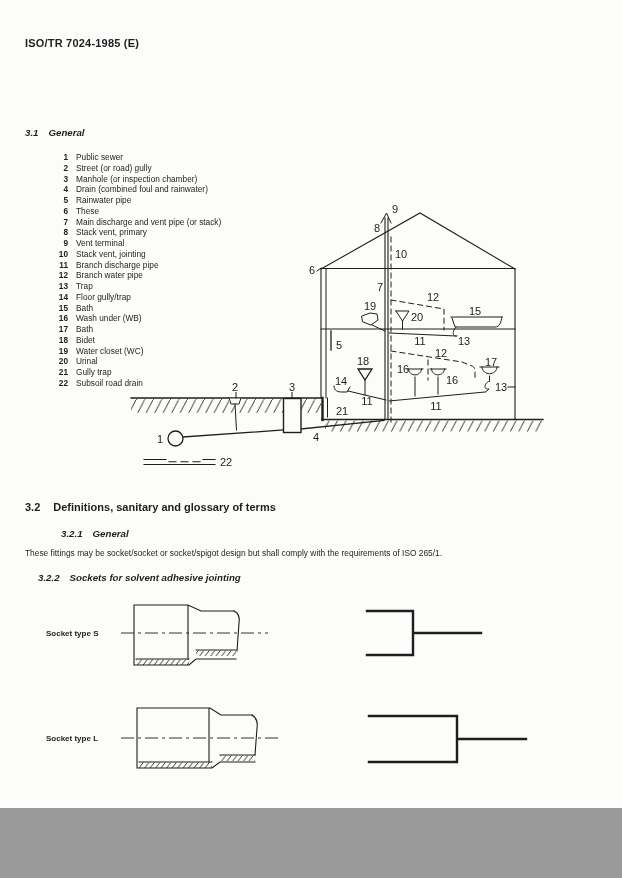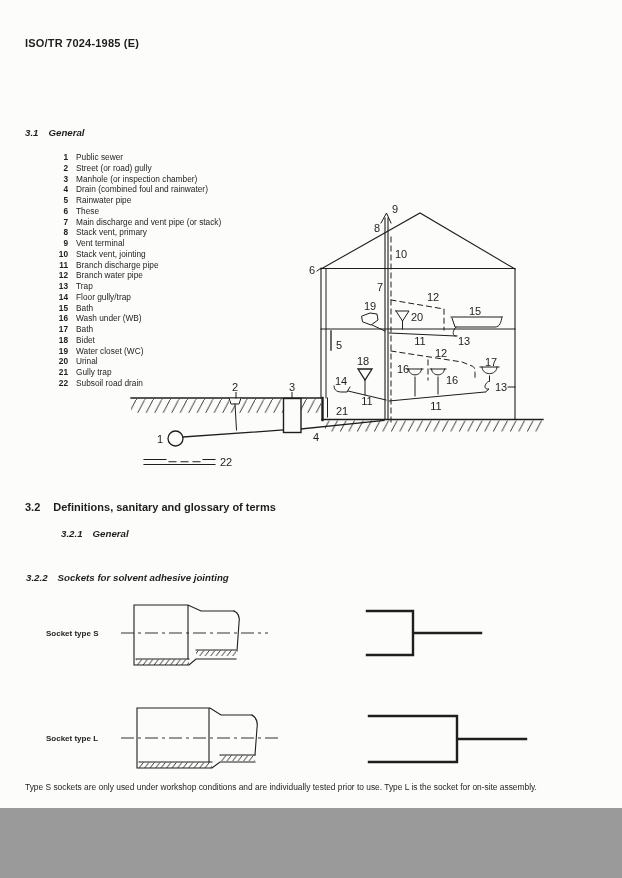--- a/index.html
+++ b/index.html
@@ -8,21 +8,21 @@
   .abs{position:absolute;}
   .docref{left:25px;top:37px;font-size:11px;font-weight:bold;letter-spacing:.2px;}
   .h-main{left:25px;top:102px;font-size:11.3px;font-weight:bold;width:580px;}
   .h-main .sec-num{margin-right:13px;}
   .h-sub{font-size:9.7px;font-weight:bold;font-style:italic;}
   .h-sub .sec-num{margin-right:10px;}
   #s31{left:25px;top:127px;}
   #s32{left:25px;top:501px;font-size:11px;font-weight:bold;}
   #s32 .sec-num{text-align:right;}
   #s321{left:25px;top:528px;margin-left:36px;}
-  #s322{left:26px;top:572px;}
+  #s322{left:38px;top:572px;}
   .body-text{font-size:8.4px;line-height:11px;}
   #para1{left:25px;top:548px;width:588px;}
   #closing{left:25px;top:782px;width:589px;text-align:justify;}
   #pagenum{left:25px;top:822px;font-size:11.5px;font-weight:bold;}
   #legend{left:27px;top:152px;font-size:8.3px;line-height:10.75px;margin-left:26px;}
   .leg-row{white-space:nowrap;}
   .leg-num{display:inline-block;width:15px;text-align:right;font-weight:bold;}
   .leg-lbl{margin-left:8px;}
   svg text{font-family:"Liberation Sans","DejaVu Sans",sans-serif;fill:#1e1e1e;}
   .co{font-size:11px;text-anchor:middle;}
@@ -74,26 +74,26 @@
     </div>
 
   <div class="abs h-main" id="s32">
     <span class="sec-num">3.2</span><span>Definitions, sanitary and glossary of terms</span>
   </div>
 
   <div class="abs h-sub" id="s321">
     <span class="sec-num">3.2.1</span><span>General</span>
   </div>
 
+  <div class="abs body-text" id="para1">These fittings may be socket/socket or socket/spigot design but shall comply with the requirements of ISO 265/1.</div>
 
   <div class="abs h-sub" id="s322">
     <span class="sec-num">3.2.2</span><span>Sockets for solvent adhesive jointing</span>
   </div>
 
-  <div class="abs body-text" id="closing">Type S sockets are only used under workshop conditions and are individually tested prior to use. Type L is the socket for on-site assembly.</div>
 
   <div class="abs" id="pagenum">4</div>
 
   <svg class="abs" width="622" height="878" viewBox="0 0 622 878">
     <defs>
       <pattern id="hatch" patternUnits="userSpaceOnUse" width="8.5" height="16">
         <line x1="0" y1="16" x2="8.5" y2="0" stroke="#1e1e1e" stroke-width="0.9"></line>
       </pattern>
       <pattern id="hatch2" patternUnits="userSpaceOnUse" width="5.5" height="7">
         <line x1="0" y1="7" x2="5.5" y2="0" stroke="#1e1e1e" stroke-width="0.9"></line>

